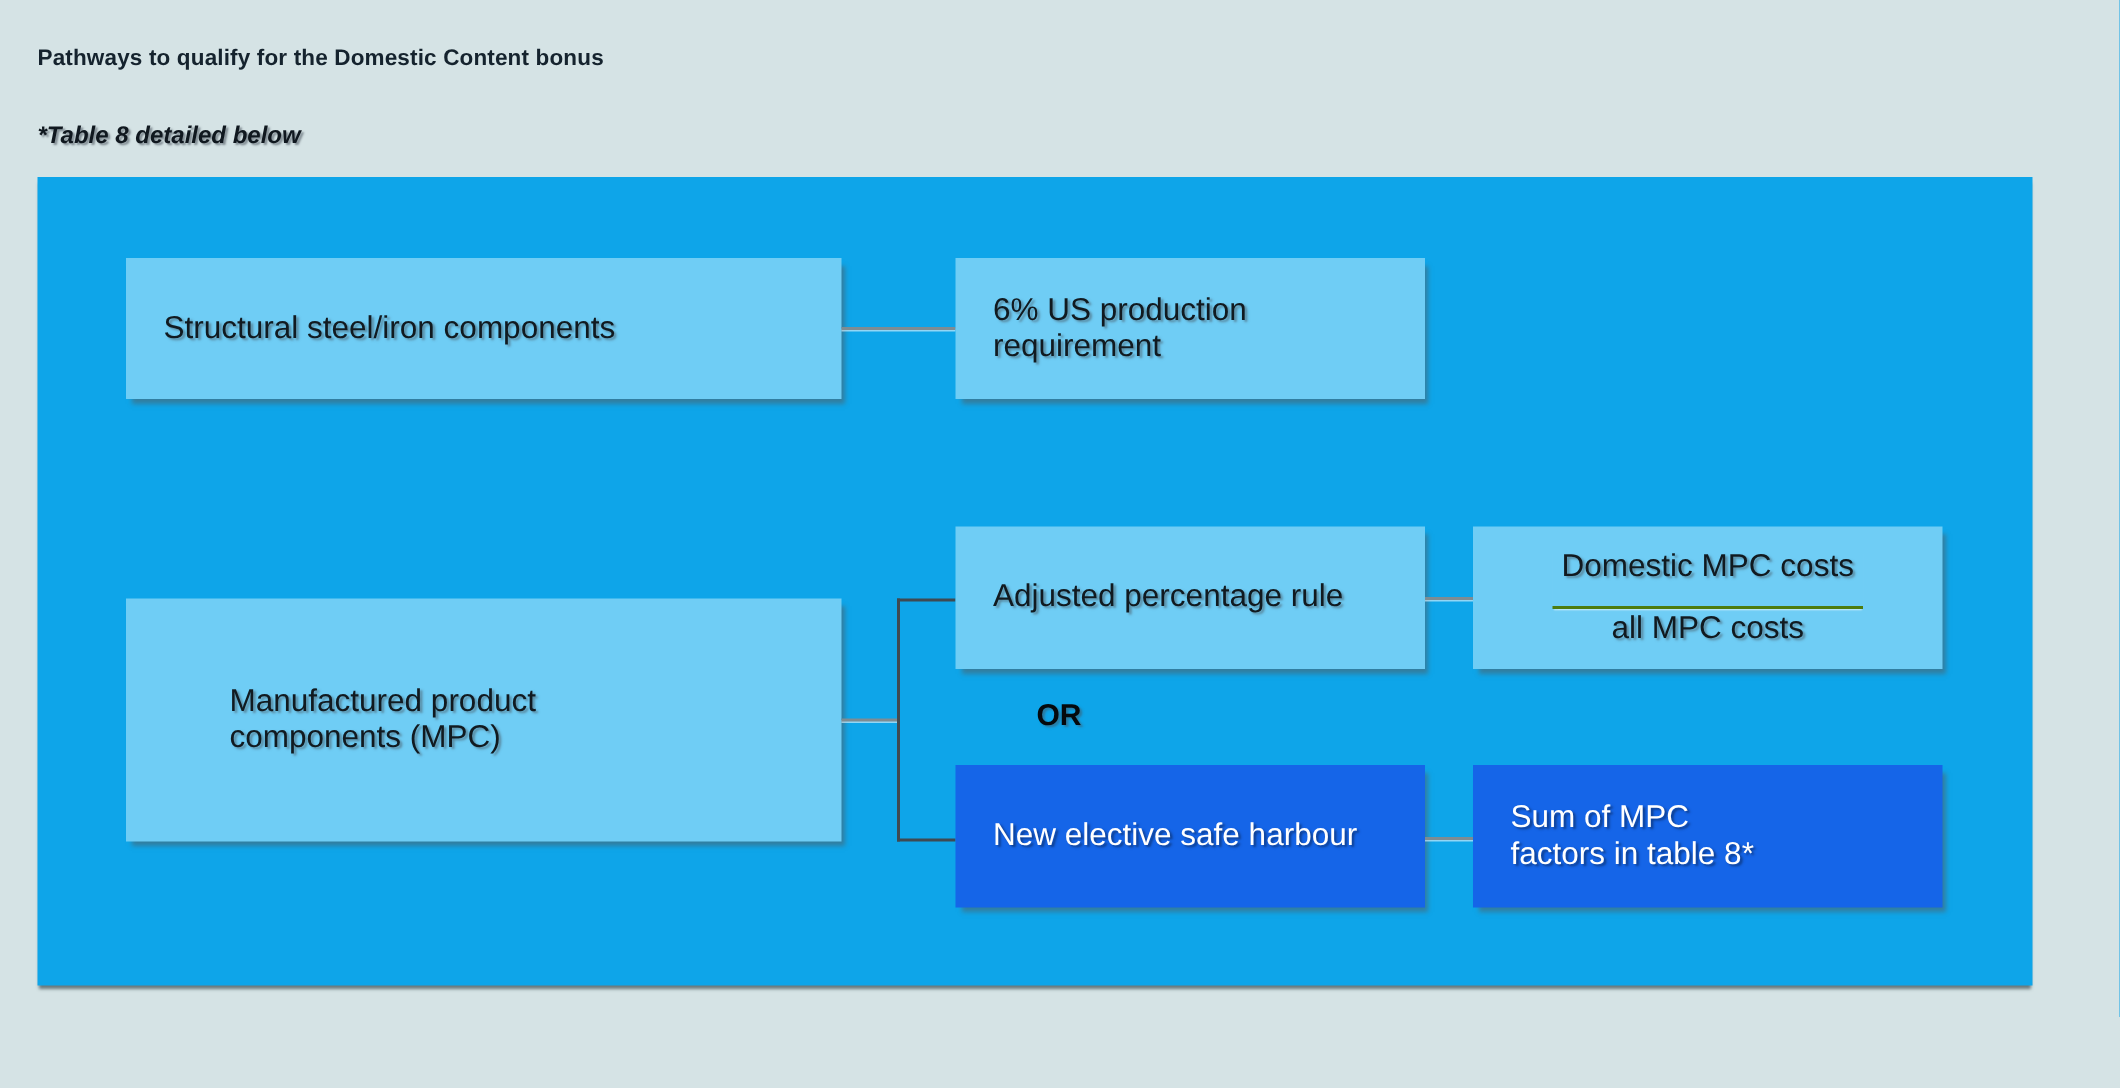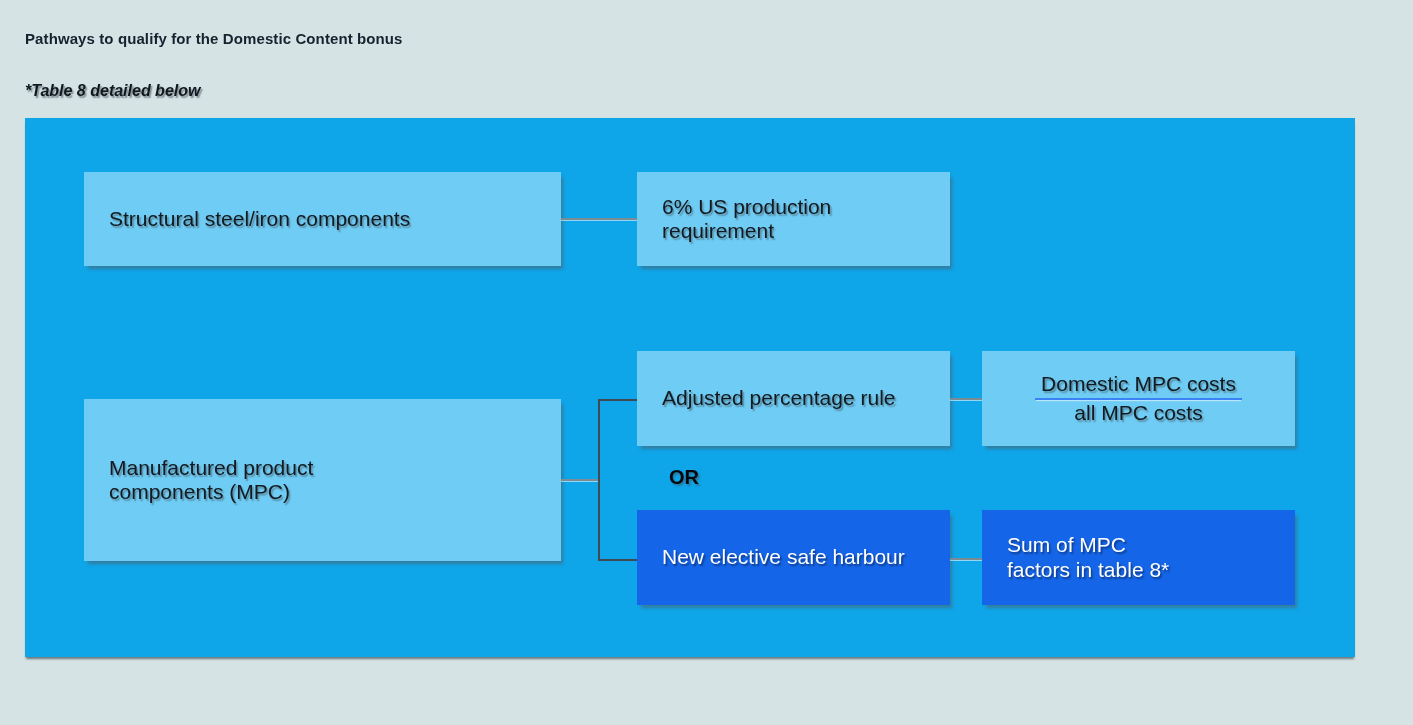--- a/index.html
+++ b/index.html
@@ -89,22 +89,22 @@
     display: flex;
     flex-direction: column;
     align-items: center;
     font-size: 21px;
     color: #111a20;
     text-shadow: 1.6px 1.6px 1.6px rgba(70,80,90,0.55);
     line-height: 1.18;
   }
 
   .fraction-numerator {
-    padding: 0 6px 1px 6px;
-    border-bottom: 2px solid #3b82f6;
+    padding: 0 6px 13px 6px;
+    border-bottom: 2px solid #4d7c0f;
     box-shadow: 0 2px 1px -1px rgba(255,255,255,0.5);
   }
 
   .fraction-denominator {
     padding-top: 1px;
   }
 
   
   .connector-h {
     position: absolute;
@@ -147,21 +147,21 @@
     <span class="box-label">Structural steel/iron components</span>
   </div>
 
   <div class="connector-h" style="left:536px; top:100px; width:76px;"></div>
 
   <div class="flow-box" style="left:612px; top:54px; width:313px; height:94px;">
     <span class="box-label">6% US production
 requirement</span>
   </div>
 
-  <div class="flow-box" style="left:59px; top:281px; width:477px; height:162px;">
+  <div class="flow-box" style="left:59px; top:281px; width:477px; height:162px;padding-left:44px;">
     <span class="box-label">Manufactured product
 components (MPC)</span>
   </div>
 
   <div class="connector-h" style="left:536px; top:361px; width:38px;"></div>
 
   <div class="connector-v" style="left:573px; top:281px; height:162px;"></div>
 
   <div class="connector-line" style="left:573px; top:281px; width:39px;"></div>
 
@@ -173,21 +173,21 @@
 
   <div class="connector-h" style="left:925px; top:280px; width:32px;"></div>
 
   <div class="flow-box fraction-box" style="left:957px; top:233px; width:313px; height:95px;">
     <div class="fraction">
       <span class="fraction-numerator">Domestic MPC costs</span>
       <span class="fraction-denominator">all MPC costs</span>
     </div>
   </div>
 
-  <div class="or-label" style="left:644px; top:348px;">OR</div>
+  <div class="or-label" style="left:666px; top:348px;">OR</div>
 
   <div class="flow-box dark" style="left:612px; top:392px; width:313px; height:95px;">
     <span class="box-label">New elective safe harbour</span>
   </div>
 
   <div class="connector-h" style="left:925px; top:440px; width:32px;"></div>
 
   <div class="flow-box dark" style="left:957px; top:392px; width:313px; height:95px;">
     <span class="box-label">Sum of MPC
 factors in table 8*</span>

